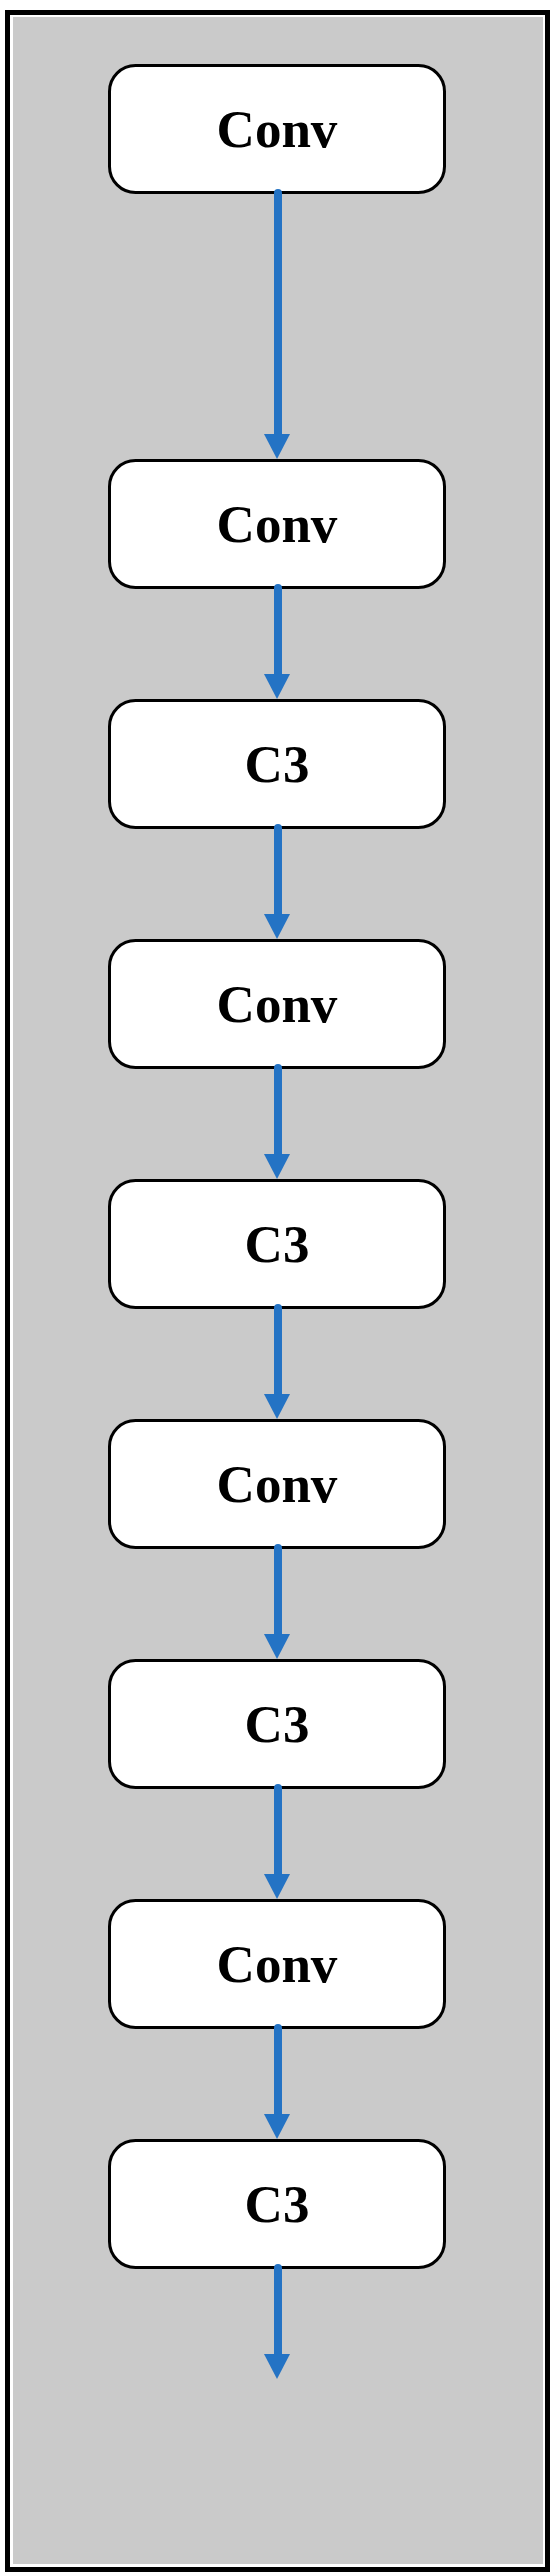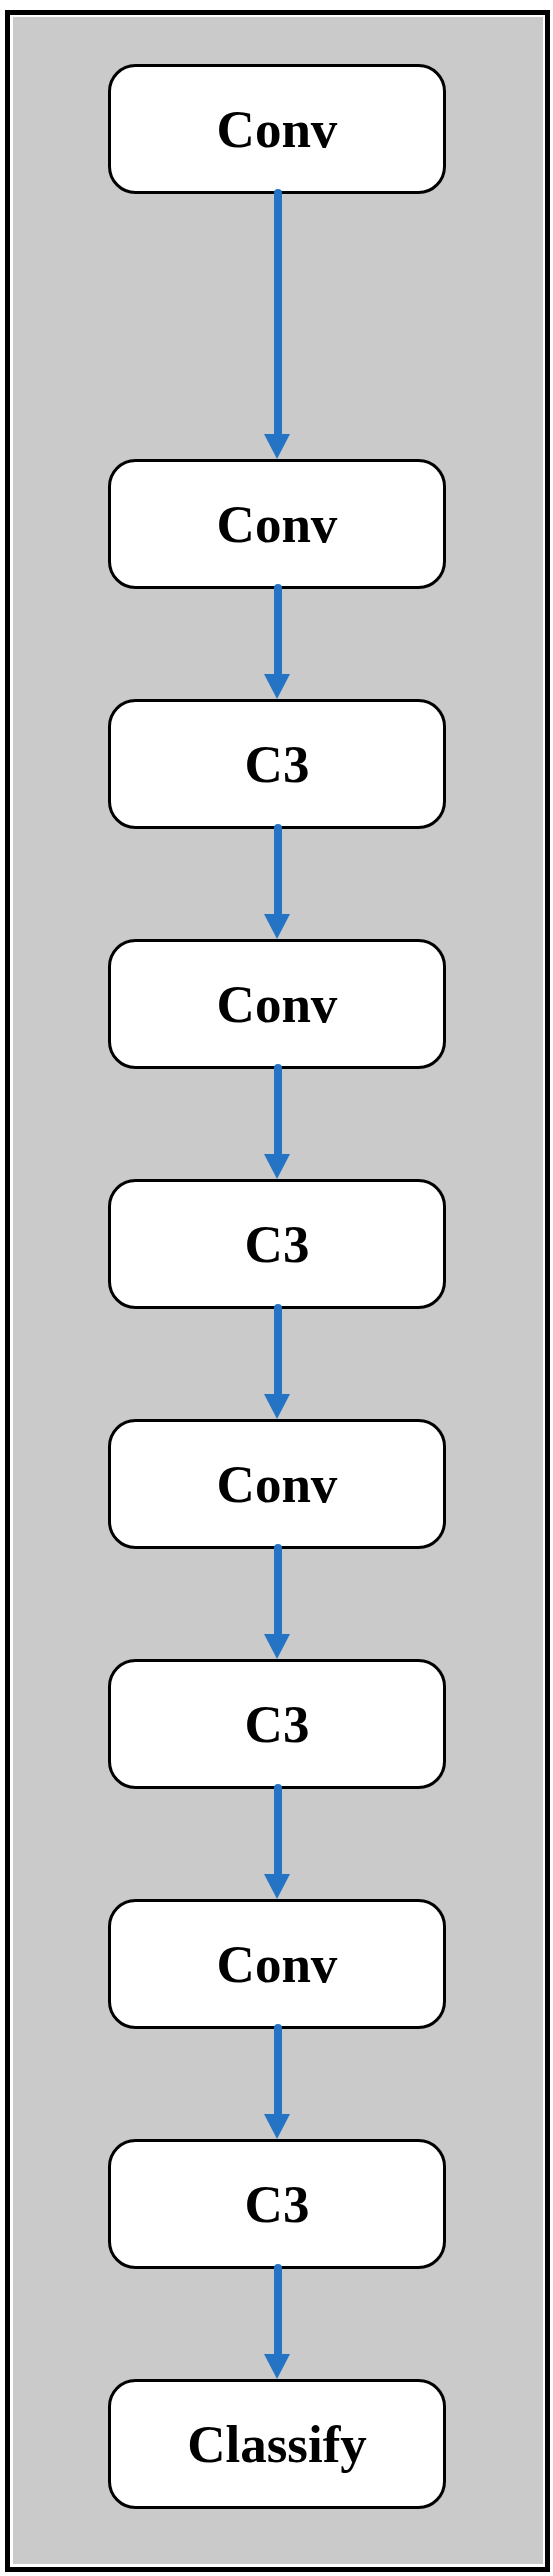--- a/index.html
+++ b/index.html
@@ -96,23 +96,20 @@
   </div>
   <div class="node" style="top:1659px">
     <span class="node-label">C3</span>
   </div>
   <div class="node" style="top:1899px">
     <span class="node-label">Conv</span>
   </div>
   <div class="node" style="top:2139px">
     <span class="node-label">C3</span>
   </div>
-  <div class="node" style="top:2379px">
-    <span class="node-label">Classify</span>
-  </div>
 
   <div>
     <div class="shaft" style="top:189px;height:245px"></div>
     <div class="head" style="top:434px"></div>
   </div>
   <div>
     <div class="shaft" style="top:584px;height:90px"></div>
     <div class="head" style="top:674px"></div>
   </div>
   <div>

